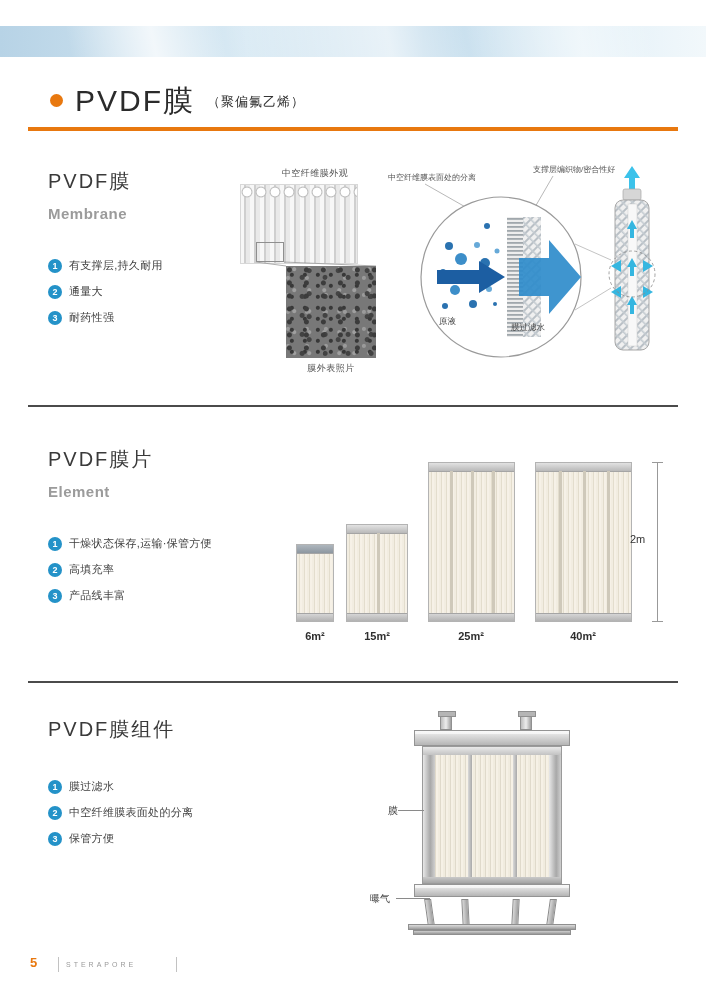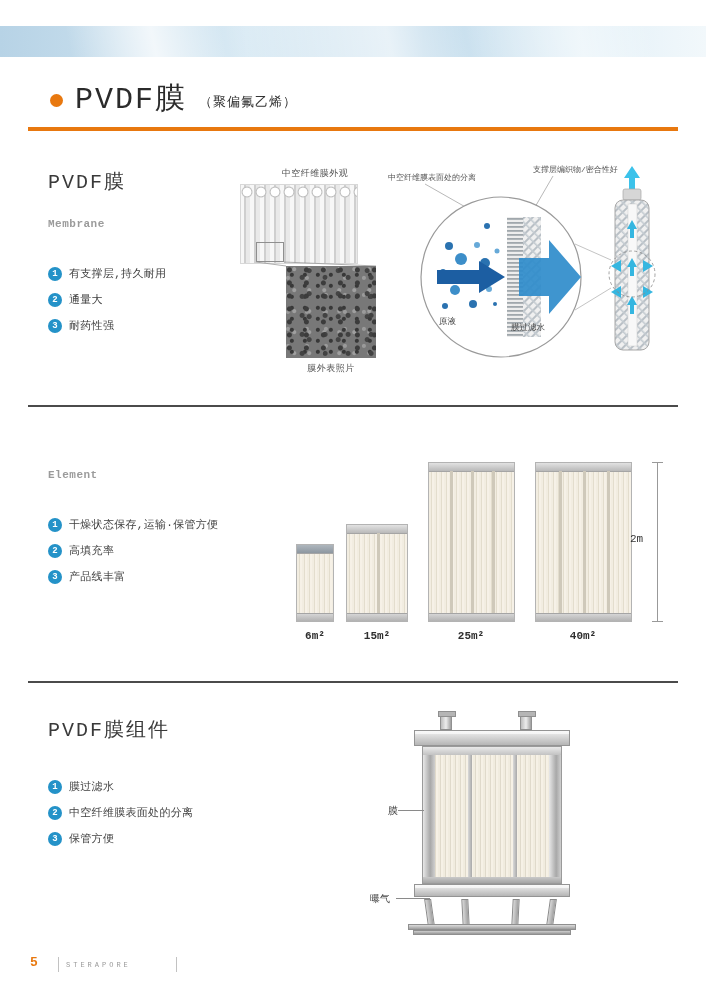--- a/index.html
+++ b/index.html
@@ -4,41 +4,41 @@
 <style>
   :root{
     --accent:#e8780f;
     --bullet:#2492c8;
     --ink:#2f2f2f;
     --gray:#9b9b9b;
   }
   *{box-sizing:border-box;}
   html,body{margin:0;padding:0;background:#fafafa;}
   body{font-family:"Liberation Sans","DejaVu Sans",sans-serif;color:var(--ink);}
-  .page{position:relative;width:706px;height:1000px;background:#ffffff;margin:0 auto;overflow:hidden;font-family:Liberation Mono, monospace;}
+  .page{position:relative;width:706px;height:1000px;background:#ffffff;margin:0 auto;overflow:hidden;}
 
   
   .banner{position:absolute;left:0;top:26px;width:706px;height:31px;
     background:
       linear-gradient(78deg, rgba(255,255,255,0) 10%, rgba(255,255,255,.75) 22%, rgba(255,255,255,0) 32%,
         rgba(255,255,255,.6) 55%, rgba(255,255,255,0) 66%, rgba(255,255,255,.5) 82%, rgba(255,255,255,0) 92%),
       linear-gradient(90deg,#b7d3e6 0%, #d9eaf4 35%, #c3dcec 60%, #e4f1f8 85%, #f2f8fb 100%);
   }
 
   
   .title-row{position:absolute;left:50px;top:84px;display:flex;align-items:flex-end;gap:12px;}
   .title-dot{width:13px;height:13px;border-radius:50%;background:var(--accent);margin-bottom:10px;}
   h1.title{margin:0;font-size:30px;font-weight:500;letter-spacing:2px;color:#2b2b2b;line-height:1.1;}
   .title-suffix{font-size:13px;color:#333;margin-bottom:6px;letter-spacing:1px;}
   .accent-rule{position:absolute;left:28px;top:127px;width:650px;height:4px;background:var(--accent);}
 
   
   .sec{position:absolute;left:48px;width:240px;}
   .sec h2{margin:0;font-size:20px;font-weight:500;color:#3a3a3a;letter-spacing:2px;}
-  .sec .sub{margin:23px 0 0;font-size:11px;font-weight:bold;color:var(--gray);letter-spacing:.5px;}
+  .sec .sub{margin:10px 0 0;font-size:15px;font-weight:bold;color:var(--gray);letter-spacing:.5px;}
   .sec ul{list-style:none;margin:36px 0 0;padding:0;}
   .sec li{display:flex;align-items:center;gap:7px;margin-bottom:11px;}
   .bnum{flex:0 0 14px;width:14px;height:14px;border-radius:50%;background:var(--bullet);color:#fff;
         font-size:9px;font-weight:bold;display:flex;align-items:center;justify-content:center;}
   .btext{font-size:11px;color:#3f3f3f;letter-spacing:.3px;}
 
   .divider{position:absolute;left:28px;width:650px;height:2px;background:#4b4b4b;}
 
   
   .caption{position:absolute;font-size:9px;color:#555;text-align:center;letter-spacing:.5px;}
@@ -210,20 +210,21 @@
         <path d="M260,98 v12 l10,-6 z"></path>
         <path d="M260,124 v12 l10,-6 z"></path>
       </g>
       <circle cx="249" cy="112" r="23" fill="none" stroke="#8a8a8a" stroke-width="0.8" stroke-dasharray="3 2.5"></circle>
     </g>
   </svg>
 
   <div class="divider" style="top:405px;"></div>
 
   <div class="sec" style="top:446px;">
+    <h2>PVDF膜片</h2>
     <p class="sub">Element</p>
     <ul>
       <li>
         <span class="bnum">1</span>
         <span class="btext">干燥状态保存,运输·保管方便</span>
       </li>
       <li>
         <span class="bnum">2</span>
         <span class="btext">高填充率</span>
       </li>

